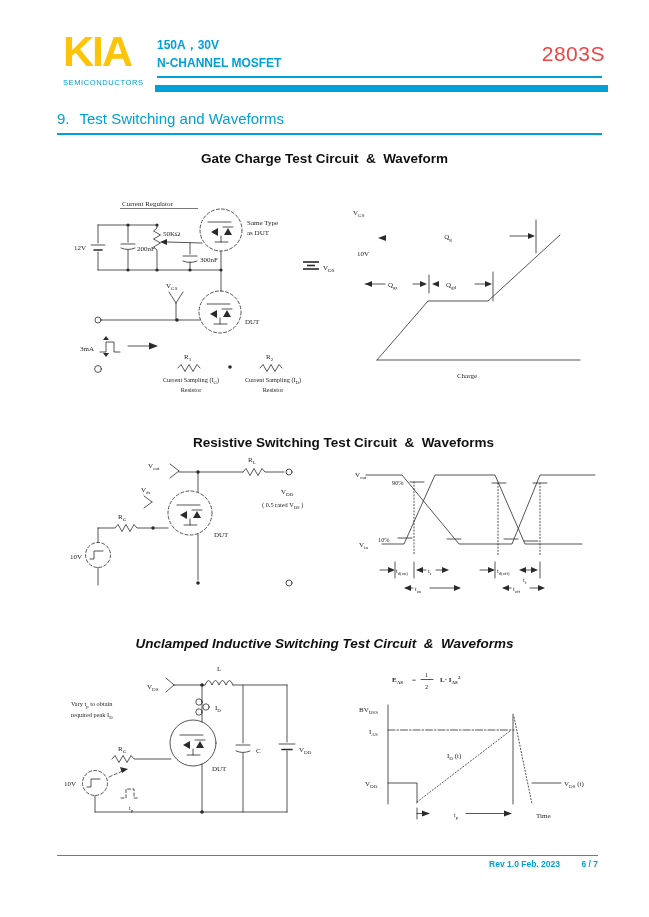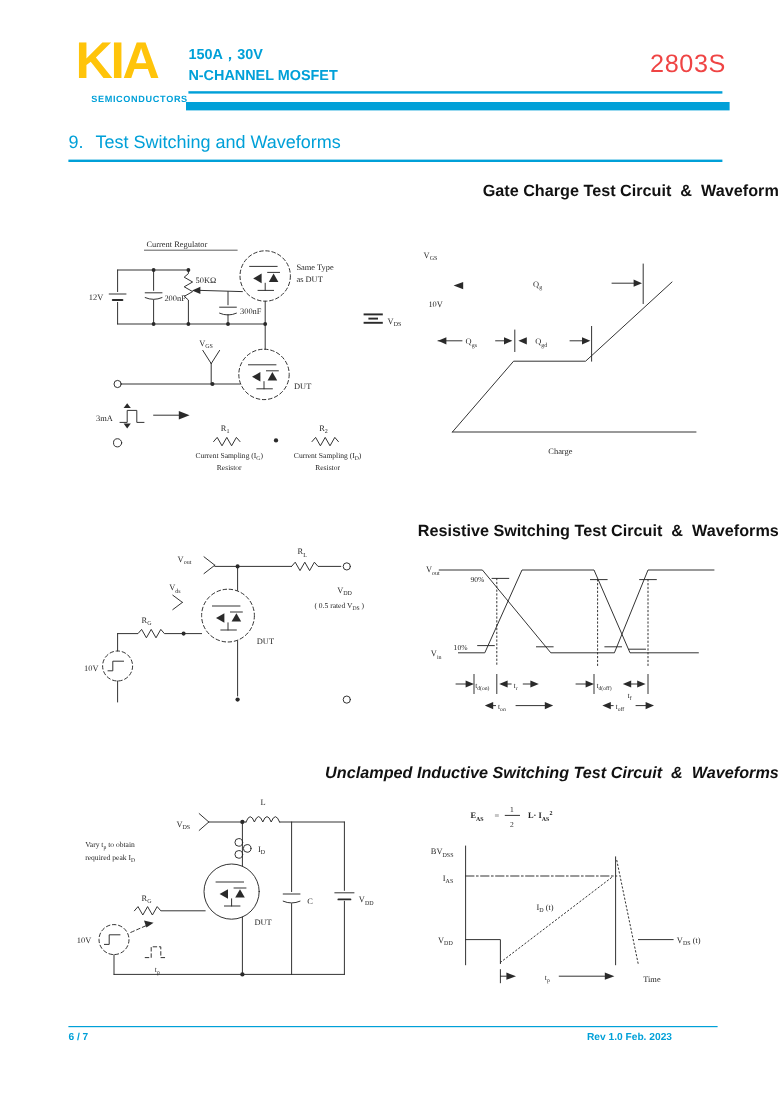--- a/index.html
+++ b/index.html
@@ -2,36 +2,36 @@
 <html><head>
 <meta charset="utf-8">
 <style>
   html,body{margin:0;padding:0;}
   body{width:649px;height:917px;background:#ffffff;position:relative;
        font-family:"Liberation Sans",sans-serif;overflow:hidden;}
   .abs{position:absolute;}
   
   .logo{left:63px;top:30px;font-size:43px;font-weight:bold;color:#ffc40a;
         letter-spacing:-2px;line-height:1;text-align:right;}
-  .logo-sub{left:76px;top:78px;font-size:7.6px;font-weight:bold;color:#00a0d8;
+  .logo-sub{left:63px;top:78px;font-size:7.6px;font-weight:normal;color:#00a0d8;
         letter-spacing:0.55px;}
   .rating{left:157px;top:36px;font-size:12px;font-weight:bold;color:#00a0d8;line-height:18px;}
   .part{top:42px;right:44px;font-size:21px;color:#ef4444;letter-spacing:0.5px;}
   .rule-thin{left:157px;right:47px;top:76px;height:2px;background:#00a0d8;}
   .rule-thick{left:155px;right:41px;top:85px;height:7px;background:#00a0d8;}
   
   .section{left:57px;top:110px;font-size:15px;color:#00a0d8;font-weight:500;}
   .section .num{margin-right:10px;}
   .section-rule{left:57px;right:47px;top:133px;height:1.5px;background:#00a0d8;}
   
-  .figtitle{left:0;right:0;text-align:right;font-size:13.5px;font-weight:bold;
+  .figtitle{left:0;right:0;text-align:center;font-size:13.5px;font-weight:bold;
         color:#111;white-space:pre;}
   
   .footer-rule{left:57px;right:51px;top:855px;height:1.4px;background:#00a0d8;}
-  .footer-page{left:57px;right:51px;top:859px;text-align:left;font-size:8.5px;
+  .footer-page{left:57px;right:51px;top:859px;text-align:right;font-size:8.5px;
         font-weight:bold;color:#00a0d8;}
   .footer-rev{right:89px;top:859px;font-size:8.5px;font-weight:bold;color:#00a0d8;}
   
   svg{position:absolute;overflow:visible;}
   svg text{font-family:"Liberation Serif",serif;fill:#1f1f1f;}
   .t7{font-size:7px;}
   .t6{font-size:6.3px;}
   .s5{font-size:5px;}
   .s4{font-size:4.7px;}
   .mid{text-anchor:middle;}

